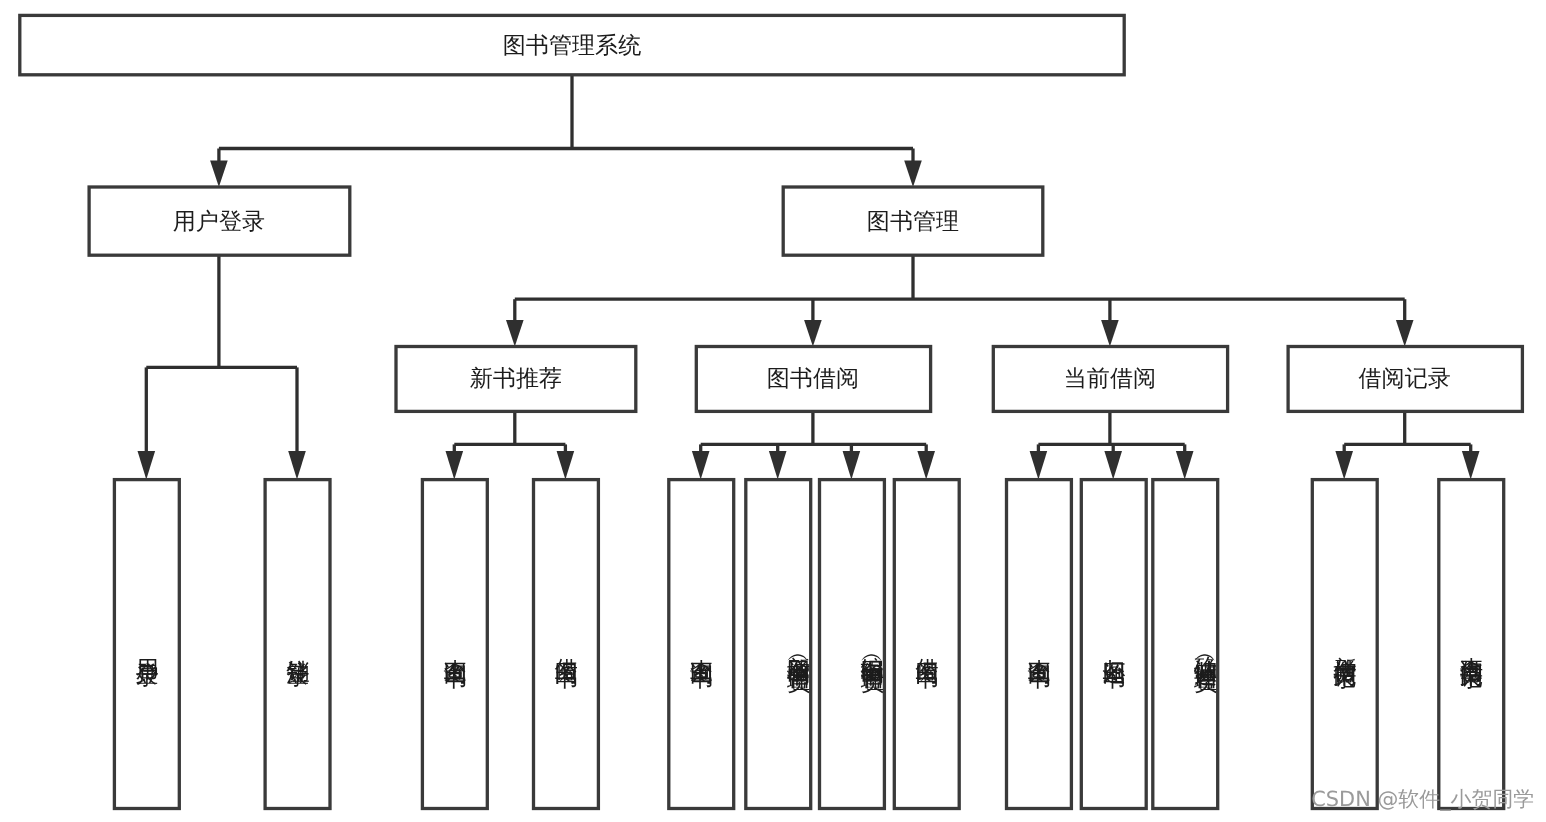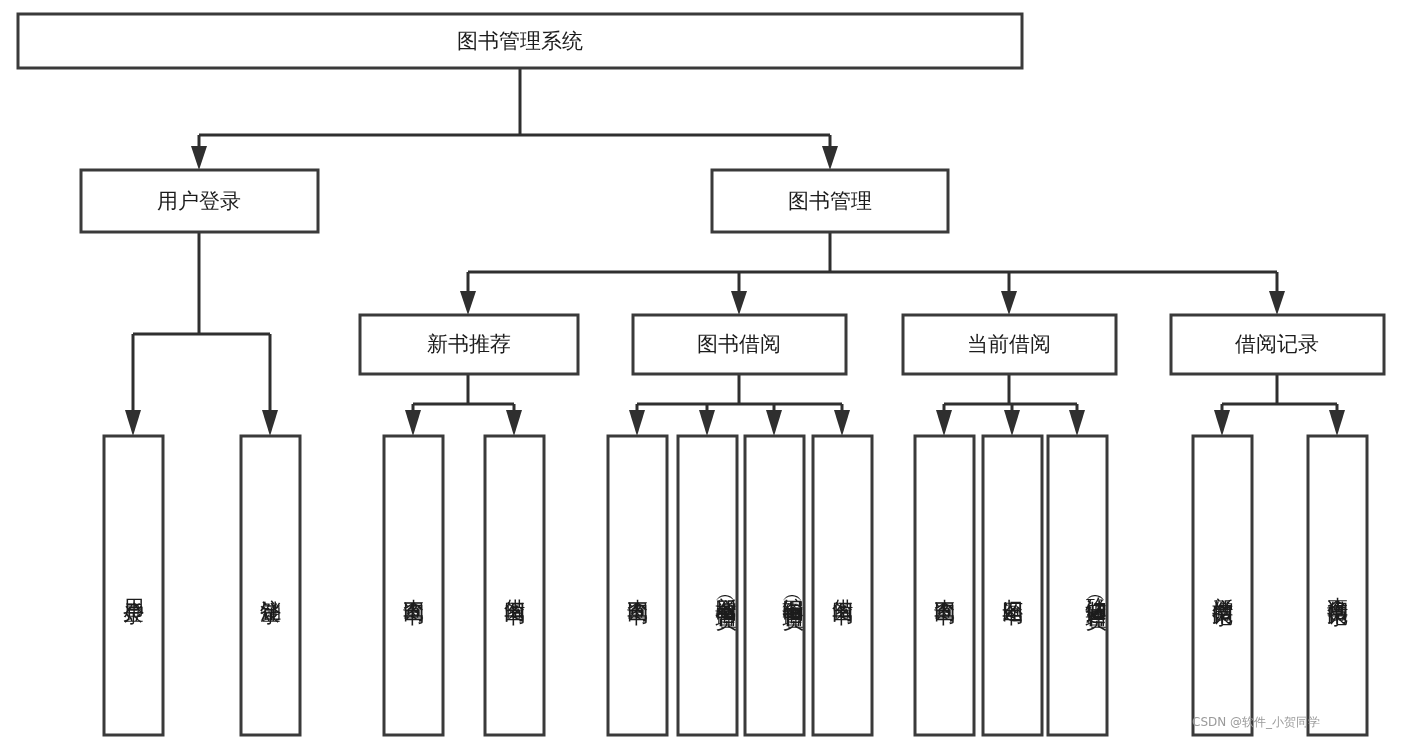--- a/index.html
+++ b/index.html
@@ -58,21 +58,21 @@
     letter-spacing: 2px;
     text-align: center;
     white-space: nowrap;
     pointer-events: none;
   }
   .watermark {
     position: absolute;
     left: 1192px;
     top: 714px;
     font-family: "DejaVu Sans", "Liberation Sans", sans-serif;
-    font-size: 12px;
+    font-size: 19px;
     color: #9a9a9a;
     white-space: nowrap;
   }
 </style>
 </head>
 <body>
 
 <div id="diagram-root">
 
   <svg class="flow" viewBox="0 0 1405 747" xmlns="http://www.w3.org/2000/svg">

